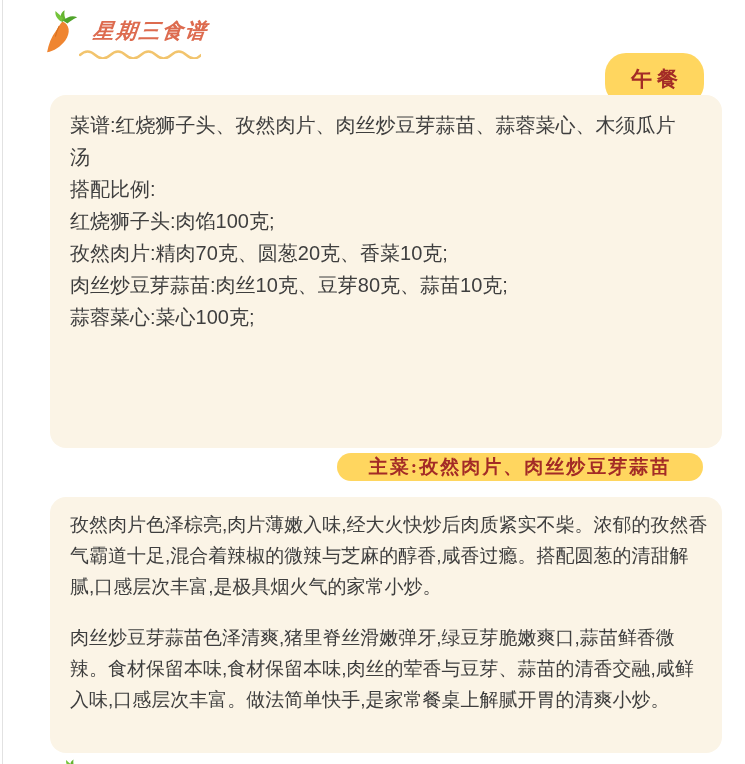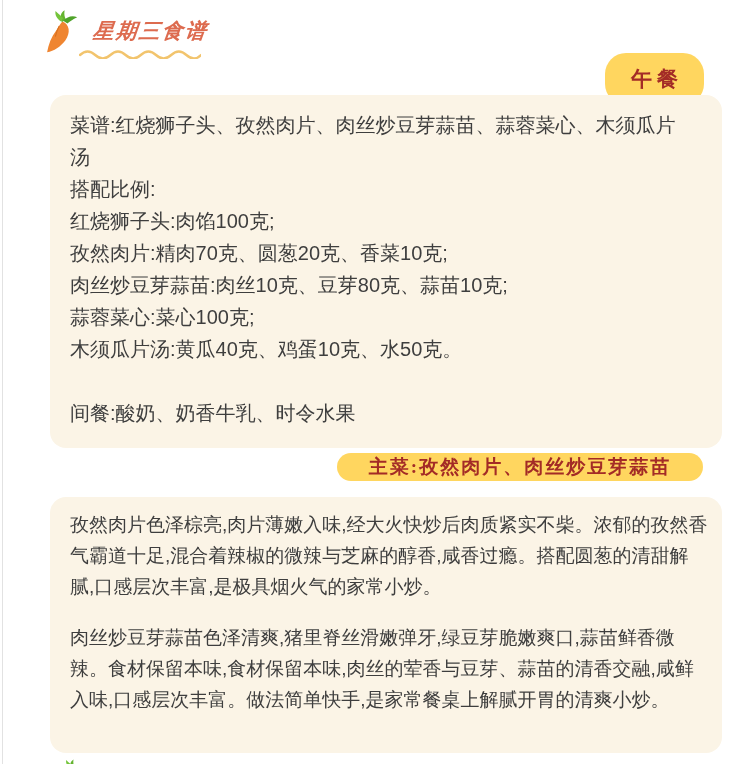--- a/index.html
+++ b/index.html
@@ -104,23 +104,21 @@
 
 <div class="content-box menu-box">
   <div>
       <div class="menu-line">菜谱:红烧狮子头、孜然肉片、肉丝炒豆芽蒜苗、蒜蓉菜心、木须瓜片</div>
       <div class="menu-line">汤</div>
       <div class="menu-line">搭配比例:</div>
       <div class="menu-line">红烧狮子头:肉馅100克;</div>
       <div class="menu-line">孜然肉片:精肉70克、圆葱20克、香菜10克;</div>
       <div class="menu-line">肉丝炒豆芽蒜苗:肉丝10克、豆芽80克、蒜苗10克;</div>
       <div class="menu-line">蒜蓉菜心:菜心100克;</div>
-      <div class="menu-line">木须瓜片汤:黄瓜40克、鸡蛋10克、水50克。</div>
       <div class="menu-line"></div>
-      <div class="menu-line">间餐:酸奶、奶香牛乳、时令水果</div>
     </div>
 </div>
 
 <div class="badge badge-main">主菜:孜然肉片、肉丝炒豆芽蒜苗</div>
 
 <div class="content-box desc-box">
   <div>
       <p class="desc-para">孜然肉片色泽棕亮,肉片薄嫩入味,经大火快炒后肉质紧实不柴。浓郁的孜然香气霸道十足,混合着辣椒的微辣与芝麻的醇香,咸香过瘾。搭配圆葱的清甜解腻,口感层次丰富,是极具烟火气的家常小炒。</p>
       <p class="desc-para">肉丝炒豆芽蒜苗色泽清爽,猪里脊丝滑嫩弹牙,绿豆芽脆嫩爽口,蒜苗鲜香微辣。食材保留本味,食材保留本味,肉丝的荤香与豆芽、蒜苗的清香交融,咸鲜入味,口感层次丰富。做法简单快手,是家常餐桌上解腻开胃的清爽小炒。</p>
     </div>

